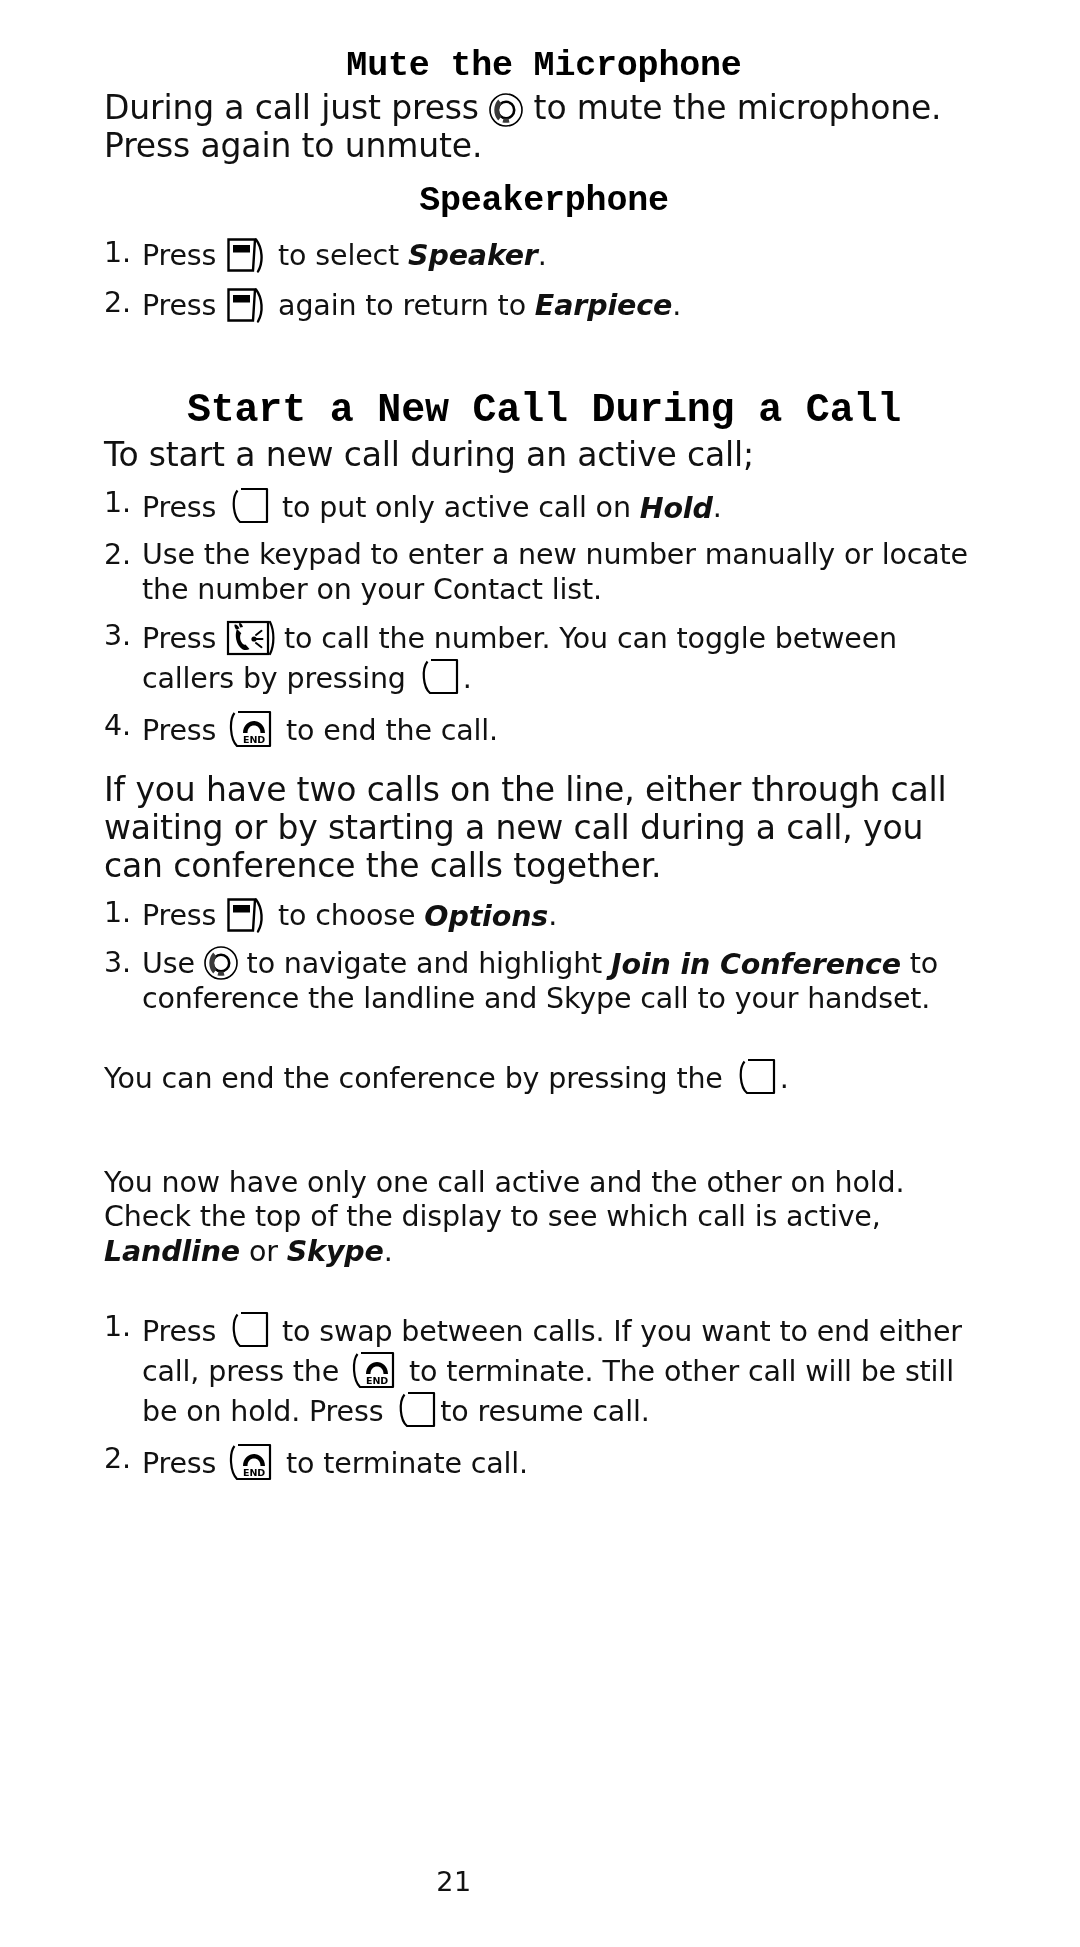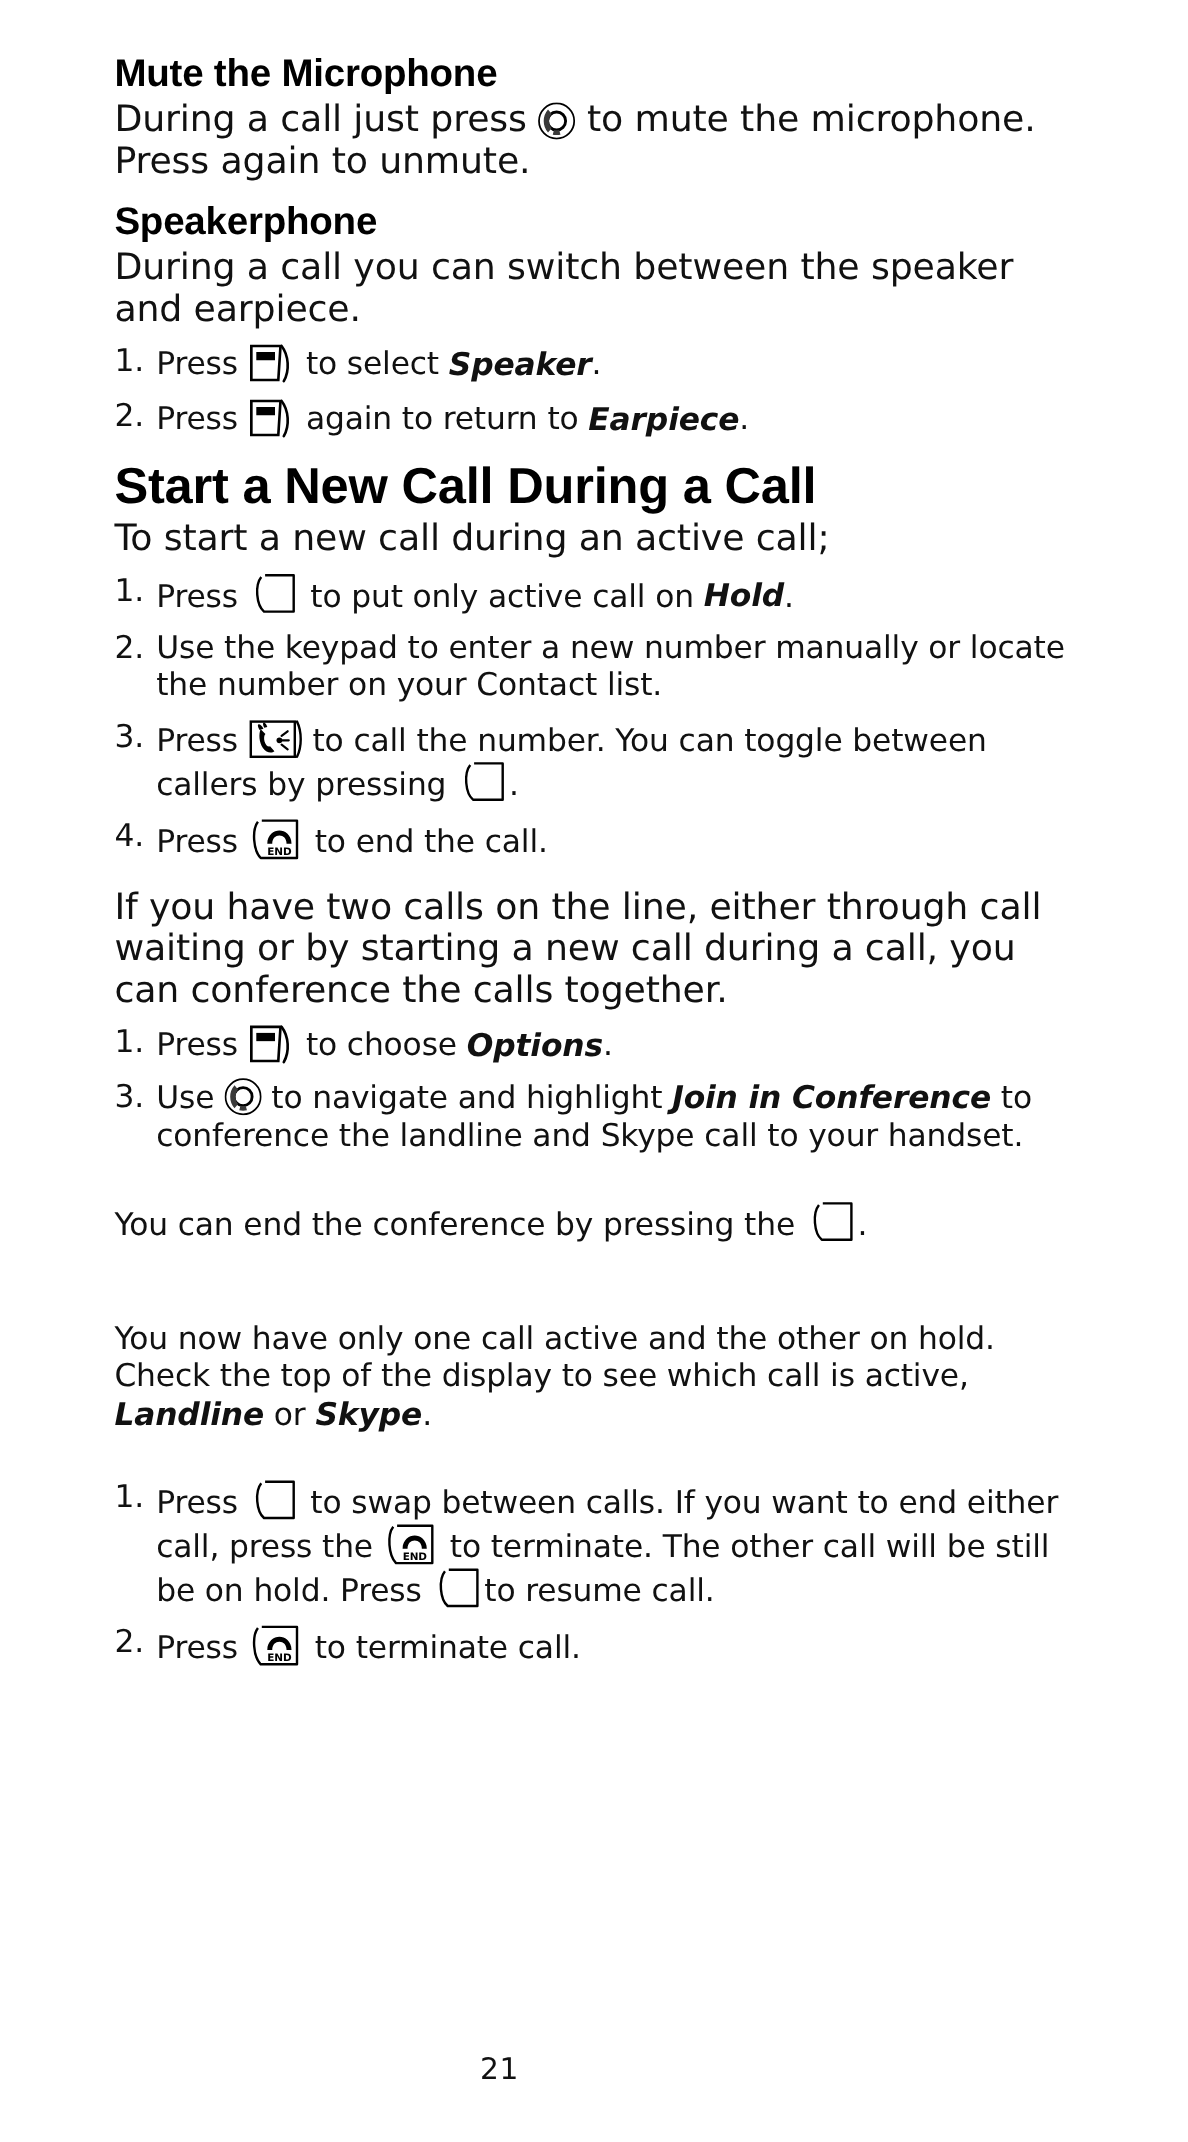--- a/index.html
+++ b/index.html
@@ -19,31 +19,33 @@
   .page {
     position: absolute;
     left: 0; top: 0;
     width: 1080px;
     height: 1947px;
     box-sizing: border-box;
     padding: 48px 96px 0 104px;
   }
 
   h2.sec-title {
-    font-family: Liberation Sans, sans-serif;
+    font-family: Liberation Mono, monospace;
     font-weight: 700;
     font-size: 35px;
     line-height: 1.06;
     letter-spacing: -0.2px;
     margin: 0;
     padding: 0;
     color: #000;
+    text-align: center;
   }
   h2.sec-title.big {
-    font-size: 46px;
+    font-size: 40px;
+    margin-top: 48px;
   }
 
   p.body {
     font-size: 33px;
     line-height: 1.145;
     margin: 0;
     padding: 0;
     color: #111;
     letter-spacing: -0.15px;
   }
@@ -127,21 +129,20 @@
           <circle cx="17" cy="17" r="8.2" fill="none" stroke="#000" stroke-width="2.6"></circle>
           <path d="M9.2 6.5 A16 16 0 0 0 9.2 27.5 L12.4 23.6 A10.5 10.5 0 0 1 12.4 10.4 Z" fill="#3a3a3a"></path>
           <path d="M13.5 29.4 A16 16 0 0 0 20.5 29.4 L19.4 25.2 A10 10 0 0 1 14.6 25.2 Z" fill="#3a3a3a"></path>
         </svg></span><span> to mute the microphone. Press again to unmute.</span>
   </p>
 
   <div class="gap-l"></div>
 
   <h2 class="sec-title">Speakerphone</h2>
   <div class="gap-s"></div>
-  <p class="body">During a call you can switch between the speaker and earpiece.</p>
   <div class="gap-m"></div>
 
   <div class="step">
     <span class="num">1.</span>
     <span class="txt"><span>Press </span><span class="ico ico-soft"><svg viewBox="0 0 44 38">
             <path d="M3.5 3.5 L30 3.5 L28 34.5 L3.5 34.5 Z" fill="#fff" stroke="#000" stroke-width="2.4"></path>
             <rect x="8" y="9" width="17" height="7.5" fill="#000"></rect>
             <path d="M31 3.5 C37.5 12 38.5 26 33 35.5" fill="none" stroke="#000" stroke-width="2.4" stroke-linecap="round"></path>
           </svg></span><span> to select </span><b class="em">Speaker</b><span>.</span></span>
   </div>

